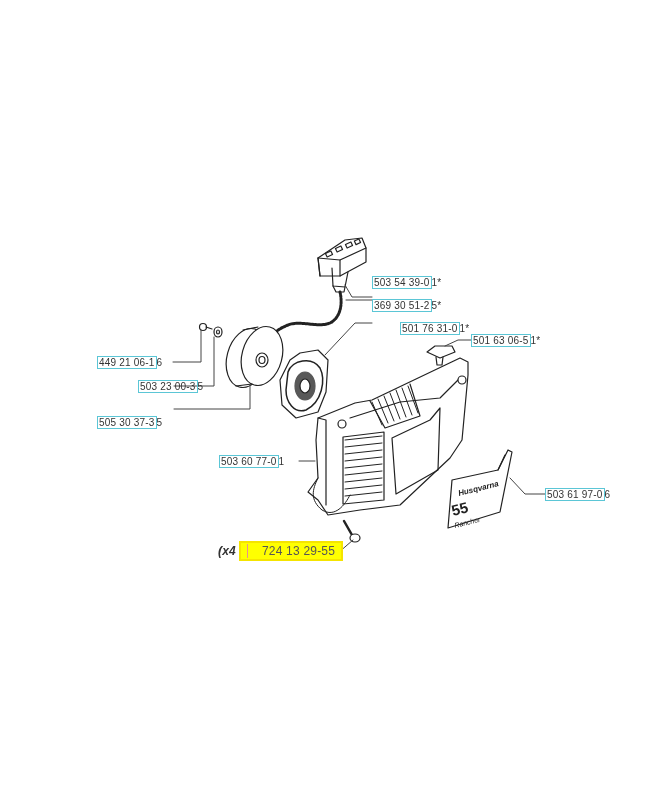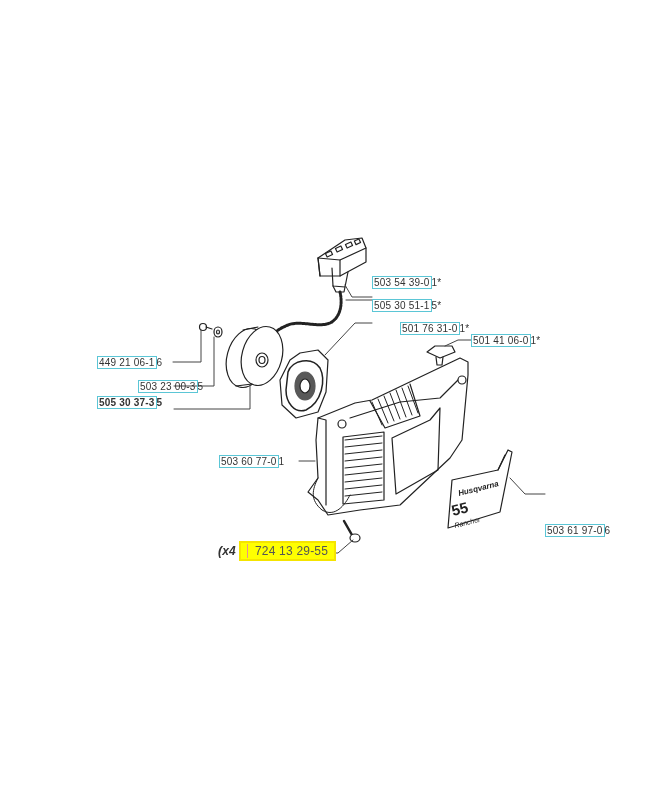--- a/index.html
+++ b/index.html
@@ -8,21 +8,21 @@
   .canvas { position: absolute; left: 0; top: 0; width: 652px; height: 800px; }
   svg.art { position: absolute; left: 0; top: 0; }
   .label { position: absolute; font-size: 10px; color: #333; white-space: nowrap;
            line-height: 13px; letter-spacing: 0.2px; }
   .label .pn { border: 1.5px solid #5bc6d6; padding: 0 1px; }
   .label .suffix { }
   .label.hl { font-size: 12px; font-weight: bold; color: #333; }
   .label.hl .qty { margin-right: 3px; font-style: italic; }
   .label.hl .pnbox { background: #ffff00; border: 2px solid #f5e400; padding: 1px 6px;
                      font-weight: normal; color: #555; }
-  .label.hl .pnbox .inner { border-left: 1.5px solid #e89090; padding-left: 7px; }
+  .label.hl .pnbox .inner { border-left: 1.5px solid #e89090; padding-left: 14px; }
 </style>
 </head>
 <body>
 
 <div class="canvas">
 
   <svg class="art" width="652" height="800" viewBox="0 0 652 800">
     <g fill="none" stroke="#222" stroke-width="1.2" stroke-linejoin="round" stroke-linecap="round">
 
       <g>
@@ -133,40 +133,40 @@
       <text x="459" y="496" font-size="8" font-weight="bold" font-style="italic" transform="rotate(-14 459 496)">Husqvarna</text>
       <text x="453" y="516" font-size="15" font-weight="bold" transform="rotate(-14 453 516)">55</text>
       <text x="455" y="528" font-size="7" font-style="italic" transform="rotate(-14 455 528)">Rancher</text>
     </g>
   </svg>
 
   <div class="label" style="left:372px;top:276px;">
     <span class="pn">503 54 39-0</span><span class="suffix">1*</span>
   </div>
   <div class="label" style="left:372px;top:299px;">
-    <span class="pn">505 30 51-1</span><span class="suffix">5*</span>
+    <span class="pn">369 30 51-2</span><span class="suffix">5*</span>
   </div>
   <div class="label" style="left:372px;top:322px;padding-left:28px;">
     <span class="pn">501 76 31-0</span><span class="suffix">1*</span>
   </div>
   <div class="label" style="left:471px;top:334px;">
-    <span class="pn">501 41 06-0</span><span class="suffix">1*</span>
+    <span class="pn">501 63 06-5</span><span class="suffix">1*</span>
   </div>
   <div class="label" style="left:97px;top:356px;">
     <span class="pn">449 21 06-1</span><span class="suffix">6</span>
   </div>
   <div class="label" style="left:97px;top:380px;padding-left:41px;">
     <span class="pn">503 23 00-3</span><span class="suffix">5</span>
   </div>
-  <div class="label" style="left:97px;top:396px;font-weight:bold;">
+  <div class="label" style="left:97px;top:416px;">
     <span class="pn">505 30 37-3</span><span class="suffix">5</span>
   </div>
   <div class="label" style="left:219px;top:455px;">
     <span class="pn">503 60 77-0</span><span class="suffix">1</span>
   </div>
-  <div class="label" style="left:545px;top:488px;margin-top:36px;">
+  <div class="label" style="left:545px;top:488px;">
     <span class="pn">503 61 97-0</span><span class="suffix">6</span>
   </div>
 
   <div class="label hl" style="left:218px;top:545px;">
     <span class="qty">(x4</span><span class="pnbox"><span class="inner">724 13 29-5</span><span>5</span></span>
   </div>
 </div>
 
 </body></html>

